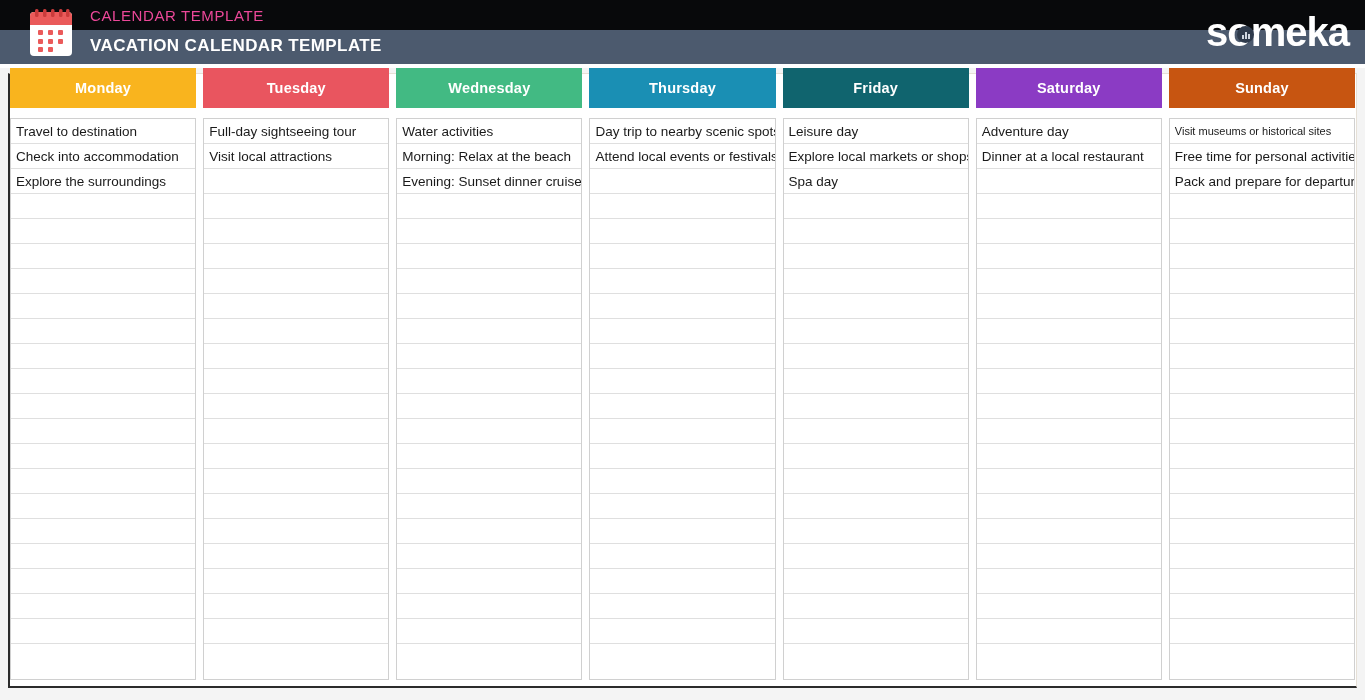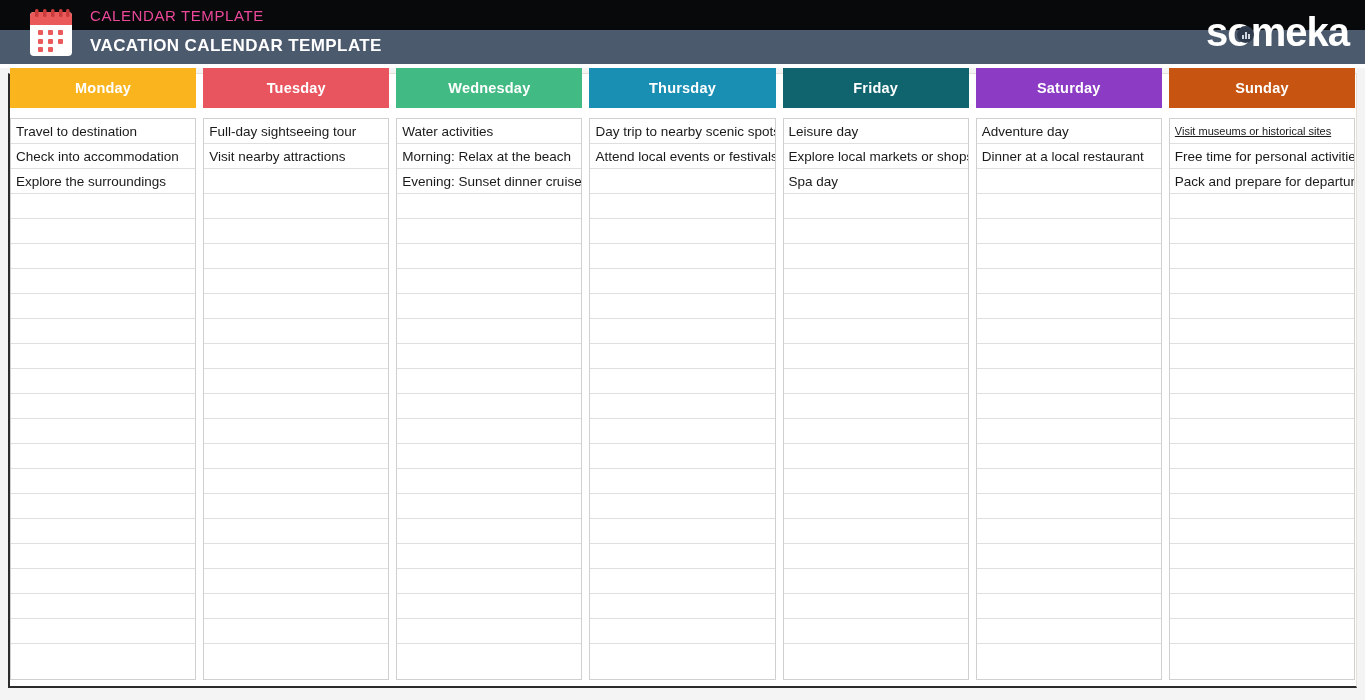--- a/index.html
+++ b/index.html
@@ -164,21 +164,21 @@
     box-sizing: border-box;
     display: flex;
     align-items: center;
     padding: 0 4px 0 5px;
     font-size: 13.5px;
     color: #1a1a1a;
     white-space: nowrap;
     overflow: hidden;
   }
   .cell:last-child { border-bottom: none; }
-  .cell.small { font-size: 11px; text-decoration: underline; }
+  .cell.small { font-size: 11px; }
 </style>
 </head>
 <body>
 
 <div id="header-band">
   <div class="band-top"></div>
   <div class="band-bottom"></div>
   <div class="band-rule"></div>
 
   <svg id="cal-icon" viewBox="0 0 48 50">
@@ -245,21 +245,21 @@
         <div class="cell"></div>
         <div class="cell"></div>
         <div class="cell"></div>
       </div>
     </div>
     <div class="day-col">
       <div class="day-head" style="background: rgb(233, 85, 95);">Tuesday</div>
       <div class="day-gap"></div>
       <div class="day-body">
         <div class="cell">Full-day sightseeing tour</div>
-        <div class="cell">Visit nearby attractions</div>
+        <div class="cell">Visit local attractions</div>
         <div class="cell"></div>
         <div class="cell"></div>
         <div class="cell"></div>
         <div class="cell"></div>
         <div class="cell"></div>
         <div class="cell"></div>
         <div class="cell"></div>
         <div class="cell"></div>
         <div class="cell"></div>
         <div class="cell"></div>

